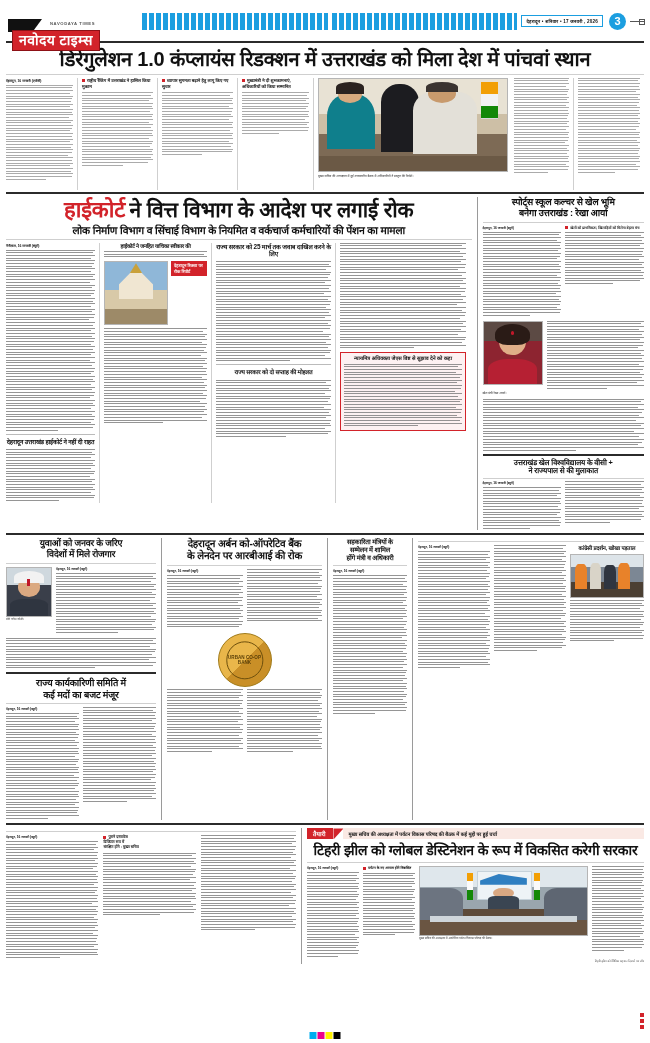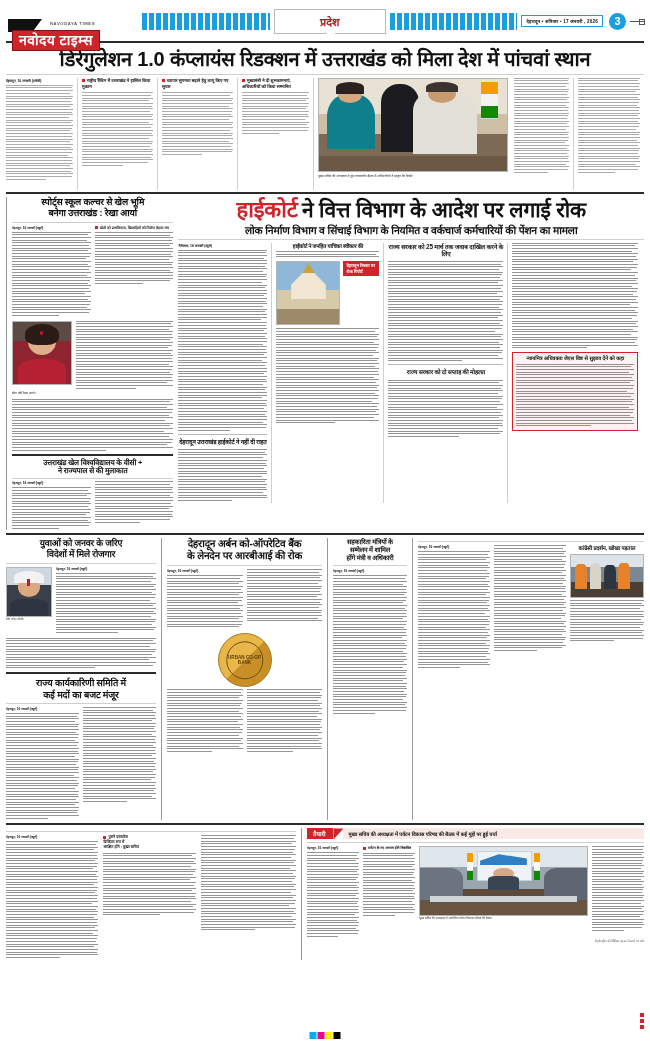--- a/index.html
+++ b/index.html
@@ -89,23 +89,20 @@
 
 <div class="page">
 
   <div class="masthead">
     <div class="logo-wrap">
       <div class="logo-flag"></div>
       <div class="logo-kicker">NAVODAYA TIMES</div>
       <div class="logo-box">नवोदय टाइम्स</div>
     </div>
     <div class="stripes"></div>
-    <div class="section-tag">
-      <span>प्रदेश</span>
-    </div>
     <div class="stripes"></div>
     <div class="dateline">देहरादून • शनिवार • 17 जनवरी , 2026</div>
     <div class="pageno">3</div>
     <div class="pagetail"></div>
   </div>
 
   <div class="rule-thick"></div>
 
   <div>
     <div class="hl" style="font-size:20px;text-align:center;padding:3px 0 4px;">डिरेगुलेशन 1.0 कंप्लायंस रिडक्शन में उत्तराखंड को मिला देश में पांचवां स्थान</div>
@@ -340,201 +337,20 @@
             <i style="width:59%"></i>
         </div>
       </div>
     </div>
   </div>
 
   <div class="rule-thick" style="margin-top:2px;"></div>
 
   <div style="display:flex;gap:5px;">
 
-    <div style="width:163px;border-left:1px solid #9a9a9a;padding-left:5px;">
-      <div class="hl" style="font-size:9.2px;text-align:center;line-height:1.18;">स्पोर्ट्स स्कूल कल्चर से खेल भूमि</div>
-      <div class="hl" style="font-size:9.2px;text-align:center;line-height:1.18;">बनेगा उत्तराखंड : रेखा आर्या</div>
-      <div class="rule-thin" style="margin:3px 0;"></div>
-      <div style="display:flex;gap:4px;">
-        <div style="width:50%;">
-          <div style="font-size:3.2px;font-weight:bold;color:#111;">देहरादून, 16 जनवरी (ब्यूरो)</div>
-          <div class="lines d" style="padding-top:2px;">
-            <i style="width:100%"></i>
-              <i style="width:97%"></i>
-              <i style="width:100%"></i>
-              <i style="width:95%"></i>
-            <i style="width:100%"></i>
-              <i style="width:98%"></i>
-              <i style="width:100%"></i>
-              <i style="width:96%"></i>
-            <i style="width:100%"></i>
-              <i style="width:99%"></i>
-              <i style="width:94%"></i>
-              <i style="width:100%"></i>
-            <i style="width:97%"></i>
-              <i style="width:100%"></i>
-              <i style="width:98%"></i>
-              <i style="width:100%"></i>
-            <i style="width:95%"></i>
-              <i style="width:100%"></i>
-              <i style="width:99%"></i>
-              <i style="width:96%"></i>
-            <i style="width:100%"></i>
-              <i style="width:98%"></i>
-              <i style="width:100%"></i>
-              <i style="width:93%"></i>
-            <i style="width:100%"></i>
-              <i style="width:97%"></i>
-              <i style="width:100%"></i>
-              <i style="width:99%"></i>
-            <i style="width:95%"></i>
-              <i style="width:100%"></i>
-              <i style="width:98%"></i>
-              <i style="width:60%"></i>
-          </div>
-        </div>
-        <div style="width:50%;">
-          <div class="bullet" style="font-size:3.6px;font-weight:bold;color:#111;line-height:1.25;">खेलों को प्राथमिकता, खिलाड़ियों को मिलेगा बेहतर मंच</div>
-          <div class="lines d" style="padding-top:2px;">
-            <i style="width:100%"></i>
-              <i style="width:96%"></i>
-              <i style="width:100%"></i>
-              <i style="width:98%"></i>
-            <i style="width:100%"></i>
-              <i style="width:95%"></i>
-              <i style="width:100%"></i>
-              <i style="width:99%"></i>
-            <i style="width:97%"></i>
-              <i style="width:100%"></i>
-              <i style="width:94%"></i>
-              <i style="width:100%"></i>
-            <i style="width:98%"></i>
-              <i style="width:100%"></i>
-              <i style="width:96%"></i>
-              <i style="width:100%"></i>
-            <i style="width:99%"></i>
-              <i style="width:100%"></i>
-              <i style="width:95%"></i>
-              <i style="width:61%"></i>
-          </div>
-        </div>
-      </div>
-
-      <div style="display:flex;gap:4px;padding-top:3px;">
-        <div class="photo ph-portrait" style="width:58px;height:62px;border:1px solid #b5b5b5;position:relative;">
-          <div style="position:absolute;left:26%;top:10%;width:48%;height:44%;background:#e0ae88;border-radius:50%;"></div>
-          <div style="position:absolute;left:20%;top:4%;width:60%;height:34%;background:#2a1b16;border-radius:50% 50% 36% 36%;"></div>
-          <div style="position:absolute;left:47%;top:16%;width:5%;height:6%;background:#c0182a;border-radius:50%;"></div>
-          <div style="position:absolute;left:8%;bottom:0;width:84%;height:40%;background:#b62033;border-radius:40% 40% 0 0;"></div>
-        </div>
-        <div style="flex:1;">
-          <div class="lines d">
-            <i style="width:100%"></i>
-              <i style="width:97%"></i>
-              <i style="width:100%"></i>
-              <i style="width:95%"></i>
-            <i style="width:100%"></i>
-              <i style="width:98%"></i>
-              <i style="width:100%"></i>
-              <i style="width:96%"></i>
-            <i style="width:100%"></i>
-              <i style="width:99%"></i>
-              <i style="width:94%"></i>
-              <i style="width:100%"></i>
-            <i style="width:97%"></i>
-              <i style="width:100%"></i>
-              <i style="width:98%"></i>
-              <i style="width:100%"></i>
-            <i style="width:95%"></i>
-              <i style="width:100%"></i>
-              <i style="width:99%"></i>
-              <i style="width:96%"></i>
-            <i style="width:100%"></i>
-              <i style="width:98%"></i>
-              <i style="width:100%"></i>
-              <i style="width:93%"></i>
-            <i style="width:100%"></i>
-              <i style="width:62%"></i>
-          </div>
-        </div>
-      </div>
-      <div class="cap" style="padding-top:1px;">खेल मंत्री रेखा आर्या।</div>
-
-      <div class="lines d" style="padding-top:3px;">
-        <i style="width:100%"></i>
-          <i style="width:98%"></i>
-          <i style="width:100%"></i>
-          <i style="width:96%"></i>
-        <i style="width:100%"></i>
-          <i style="width:99%"></i>
-          <i style="width:97%"></i>
-          <i style="width:100%"></i>
-        <i style="width:95%"></i>
-          <i style="width:100%"></i>
-          <i style="width:98%"></i>
-          <i style="width:100%"></i>
-        <i style="width:94%"></i>
-          <i style="width:100%"></i>
-          <i style="width:97%"></i>
-          <i style="width:100%"></i>
-        <i style="width:99%"></i>
-          <i style="width:96%"></i>
-          <i style="width:100%"></i>
-          <i style="width:58%"></i>
-      </div>
-
-      <div class="rule-thick" style="margin:3px 0;"></div>
-      <div class="hl" style="font-size:7.4px;text-align:center;line-height:1.2;">उत्तराखंड खेल विश्वविद्यालय के वीसी +</div>
-      <div class="hl" style="font-size:7.4px;text-align:center;line-height:1.2;">ने राज्यपाल से की मुलाकात</div>
-      <div class="rule-thin" style="margin:2px 0;"></div>
-      <div style="display:flex;gap:4px;">
-        <div style="width:50%;">
-          <div style="font-size:3.2px;font-weight:bold;color:#111;">देहरादून, 16 जनवरी (ब्यूरो)</div>
-          <div class="lines d" style="padding-top:2px;">
-            <i style="width:100%"></i>
-              <i style="width:97%"></i>
-              <i style="width:100%"></i>
-              <i style="width:95%"></i>
-            <i style="width:100%"></i>
-              <i style="width:98%"></i>
-              <i style="width:100%"></i>
-              <i style="width:96%"></i>
-            <i style="width:100%"></i>
-              <i style="width:99%"></i>
-              <i style="width:94%"></i>
-              <i style="width:100%"></i>
-            <i style="width:97%"></i>
-              <i style="width:100%"></i>
-              <i style="width:98%"></i>
-              <i style="width:60%"></i>
-          </div>
-        </div>
-        <div style="width:50%;">
-          <div class="lines d">
-            <i style="width:100%"></i>
-              <i style="width:96%"></i>
-              <i style="width:100%"></i>
-              <i style="width:98%"></i>
-            <i style="width:100%"></i>
-              <i style="width:95%"></i>
-              <i style="width:100%"></i>
-              <i style="width:99%"></i>
-            <i style="width:97%"></i>
-              <i style="width:100%"></i>
-              <i style="width:94%"></i>
-              <i style="width:100%"></i>
-            <i style="width:98%"></i>
-              <i style="width:100%"></i>
-              <i style="width:96%"></i>
-              <i style="width:57%"></i>
-          </div>
-        </div>
-      </div>
-    </div>
-
     <div style="width:470px;">
       <div style="text-align:center;padding:2px 0 0;">
         <span class="hl red" style="font-size:22px;">हाईकोर्ट</span>
         <span class="hl" style="font-size:21px;">ने वित्त विभाग के आदेश पर लगाई रोक</span>
       </div>
       <div class="hl" style="font-size:10.5px;text-align:center;padding:3px 0 3px;">लोक निर्माण विभाग व सिंचाई विभाग के नियमित व वर्कचार्ज कर्मचारियों की पेंशन का मामला</div>
       <div class="rule-thin"></div>
 
       <div style="display:flex;gap:4px;padding-top:3px;">
 
@@ -831,20 +647,201 @@
                 <i style="width:96%"></i>
               <i style="width:100%"></i>
                 <i style="width:98%"></i>
                 <i style="width:100%"></i>
                 <i style="width:63%"></i>
             </div>
           </div>
         </div>
       </div>
     </div>
+
+    <div style="width:163px;border-left:1px solid #9a9a9a;padding-left:5px;">
+      <div class="hl" style="font-size:9.2px;text-align:center;line-height:1.18;">स्पोर्ट्स स्कूल कल्चर से खेल भूमि</div>
+      <div class="hl" style="font-size:9.2px;text-align:center;line-height:1.18;">बनेगा उत्तराखंड : रेखा आर्या</div>
+      <div class="rule-thin" style="margin:3px 0;"></div>
+      <div style="display:flex;gap:4px;">
+        <div style="width:50%;">
+          <div style="font-size:3.2px;font-weight:bold;color:#111;">देहरादून, 16 जनवरी (ब्यूरो)</div>
+          <div class="lines d" style="padding-top:2px;">
+            <i style="width:100%"></i>
+              <i style="width:97%"></i>
+              <i style="width:100%"></i>
+              <i style="width:95%"></i>
+            <i style="width:100%"></i>
+              <i style="width:98%"></i>
+              <i style="width:100%"></i>
+              <i style="width:96%"></i>
+            <i style="width:100%"></i>
+              <i style="width:99%"></i>
+              <i style="width:94%"></i>
+              <i style="width:100%"></i>
+            <i style="width:97%"></i>
+              <i style="width:100%"></i>
+              <i style="width:98%"></i>
+              <i style="width:100%"></i>
+            <i style="width:95%"></i>
+              <i style="width:100%"></i>
+              <i style="width:99%"></i>
+              <i style="width:96%"></i>
+            <i style="width:100%"></i>
+              <i style="width:98%"></i>
+              <i style="width:100%"></i>
+              <i style="width:93%"></i>
+            <i style="width:100%"></i>
+              <i style="width:97%"></i>
+              <i style="width:100%"></i>
+              <i style="width:99%"></i>
+            <i style="width:95%"></i>
+              <i style="width:100%"></i>
+              <i style="width:98%"></i>
+              <i style="width:60%"></i>
+          </div>
+        </div>
+        <div style="width:50%;">
+          <div class="bullet" style="font-size:3.6px;font-weight:bold;color:#111;line-height:1.25;">खेलों को प्राथमिकता, खिलाड़ियों को मिलेगा बेहतर मंच</div>
+          <div class="lines d" style="padding-top:2px;">
+            <i style="width:100%"></i>
+              <i style="width:96%"></i>
+              <i style="width:100%"></i>
+              <i style="width:98%"></i>
+            <i style="width:100%"></i>
+              <i style="width:95%"></i>
+              <i style="width:100%"></i>
+              <i style="width:99%"></i>
+            <i style="width:97%"></i>
+              <i style="width:100%"></i>
+              <i style="width:94%"></i>
+              <i style="width:100%"></i>
+            <i style="width:98%"></i>
+              <i style="width:100%"></i>
+              <i style="width:96%"></i>
+              <i style="width:100%"></i>
+            <i style="width:99%"></i>
+              <i style="width:100%"></i>
+              <i style="width:95%"></i>
+              <i style="width:61%"></i>
+          </div>
+        </div>
+      </div>
+
+      <div style="display:flex;gap:4px;padding-top:3px;">
+        <div class="photo ph-portrait" style="width:58px;height:62px;border:1px solid #b5b5b5;position:relative;">
+          <div style="position:absolute;left:26%;top:10%;width:48%;height:44%;background:#e0ae88;border-radius:50%;"></div>
+          <div style="position:absolute;left:20%;top:4%;width:60%;height:34%;background:#2a1b16;border-radius:50% 50% 36% 36%;"></div>
+          <div style="position:absolute;left:47%;top:16%;width:5%;height:6%;background:#c0182a;border-radius:50%;"></div>
+          <div style="position:absolute;left:8%;bottom:0;width:84%;height:40%;background:#b62033;border-radius:40% 40% 0 0;"></div>
+        </div>
+        <div style="flex:1;">
+          <div class="lines d">
+            <i style="width:100%"></i>
+              <i style="width:97%"></i>
+              <i style="width:100%"></i>
+              <i style="width:95%"></i>
+            <i style="width:100%"></i>
+              <i style="width:98%"></i>
+              <i style="width:100%"></i>
+              <i style="width:96%"></i>
+            <i style="width:100%"></i>
+              <i style="width:99%"></i>
+              <i style="width:94%"></i>
+              <i style="width:100%"></i>
+            <i style="width:97%"></i>
+              <i style="width:100%"></i>
+              <i style="width:98%"></i>
+              <i style="width:100%"></i>
+            <i style="width:95%"></i>
+              <i style="width:100%"></i>
+              <i style="width:99%"></i>
+              <i style="width:96%"></i>
+            <i style="width:100%"></i>
+              <i style="width:98%"></i>
+              <i style="width:100%"></i>
+              <i style="width:93%"></i>
+            <i style="width:100%"></i>
+              <i style="width:62%"></i>
+          </div>
+        </div>
+      </div>
+      <div class="cap" style="padding-top:1px;">खेल मंत्री रेखा आर्या।</div>
+
+      <div class="lines d" style="padding-top:3px;">
+        <i style="width:100%"></i>
+          <i style="width:98%"></i>
+          <i style="width:100%"></i>
+          <i style="width:96%"></i>
+        <i style="width:100%"></i>
+          <i style="width:99%"></i>
+          <i style="width:97%"></i>
+          <i style="width:100%"></i>
+        <i style="width:95%"></i>
+          <i style="width:100%"></i>
+          <i style="width:98%"></i>
+          <i style="width:100%"></i>
+        <i style="width:94%"></i>
+          <i style="width:100%"></i>
+          <i style="width:97%"></i>
+          <i style="width:100%"></i>
+        <i style="width:99%"></i>
+          <i style="width:96%"></i>
+          <i style="width:100%"></i>
+          <i style="width:58%"></i>
+      </div>
+
+      <div class="rule-thick" style="margin:3px 0;"></div>
+      <div class="hl" style="font-size:7.4px;text-align:center;line-height:1.2;">उत्तराखंड खेल विश्वविद्यालय के वीसी +</div>
+      <div class="hl" style="font-size:7.4px;text-align:center;line-height:1.2;">ने राज्यपाल से की मुलाकात</div>
+      <div class="rule-thin" style="margin:2px 0;"></div>
+      <div style="display:flex;gap:4px;">
+        <div style="width:50%;">
+          <div style="font-size:3.2px;font-weight:bold;color:#111;">देहरादून, 16 जनवरी (ब्यूरो)</div>
+          <div class="lines d" style="padding-top:2px;">
+            <i style="width:100%"></i>
+              <i style="width:97%"></i>
+              <i style="width:100%"></i>
+              <i style="width:95%"></i>
+            <i style="width:100%"></i>
+              <i style="width:98%"></i>
+              <i style="width:100%"></i>
+              <i style="width:96%"></i>
+            <i style="width:100%"></i>
+              <i style="width:99%"></i>
+              <i style="width:94%"></i>
+              <i style="width:100%"></i>
+            <i style="width:97%"></i>
+              <i style="width:100%"></i>
+              <i style="width:98%"></i>
+              <i style="width:60%"></i>
+          </div>
+        </div>
+        <div style="width:50%;">
+          <div class="lines d">
+            <i style="width:100%"></i>
+              <i style="width:96%"></i>
+              <i style="width:100%"></i>
+              <i style="width:98%"></i>
+            <i style="width:100%"></i>
+              <i style="width:95%"></i>
+              <i style="width:100%"></i>
+              <i style="width:99%"></i>
+            <i style="width:97%"></i>
+              <i style="width:100%"></i>
+              <i style="width:94%"></i>
+              <i style="width:100%"></i>
+            <i style="width:98%"></i>
+              <i style="width:100%"></i>
+              <i style="width:96%"></i>
+              <i style="width:57%"></i>
+          </div>
+        </div>
+      </div>
+    </div>
   </div>
 
   <div class="rule-thick" style="margin-top:3px;"></div>
 
   <div style="display:flex;gap:5px;">
 
     <div style="width:150px;">
       <div class="hl" style="font-size:9px;text-align:center;line-height:1.2;">युवाओं को जनवर के जरिए</div>
       <div class="hl" style="font-size:9px;text-align:center;line-height:1.2;">विदेशों में मिले रोजगार</div>
       <div class="rule-thin" style="margin:3px 0;"></div>
@@ -1438,20 +1435,21 @@
         </div>
       </div>
     </div>
 
     <div style="flex:1;border-left:1px solid #9a9a9a;padding-left:5px;">
       <div class="tag-ribbon">
         <div class="tr-red">तैयारी</div>
         <div class="tr-ang"></div>
         <div class="tr-txt">मुख्य सचिव की अध्यक्षता में पर्यटन विकास परिषद की बैठक में कई मुद्दों पर हुई चर्चा</div>
       </div>
+      <div class="hl" style="font-size:14px;text-align:center;line-height:1.2;padding-top:3px;">टिहरी झील को ग्लोबल डेस्टिनेशन के रूप में विकसित करेगी सरकार</div>
       <div class="rule-thin" style="margin:3px 0;"></div>
       <div style="display:flex;gap:4px;">
         <div style="width:52px;">
           <div style="font-size:3.2px;font-weight:bold;color:#111;">देहरादून, 16 जनवरी (ब्यूरो)</div>
           <div class="lines d" style="padding-top:2px;">
             <i style="width:100%"></i>
               <i style="width:97%"></i>
               <i style="width:100%"></i>
               <i style="width:95%"></i>
             <i style="width:100%"></i>

